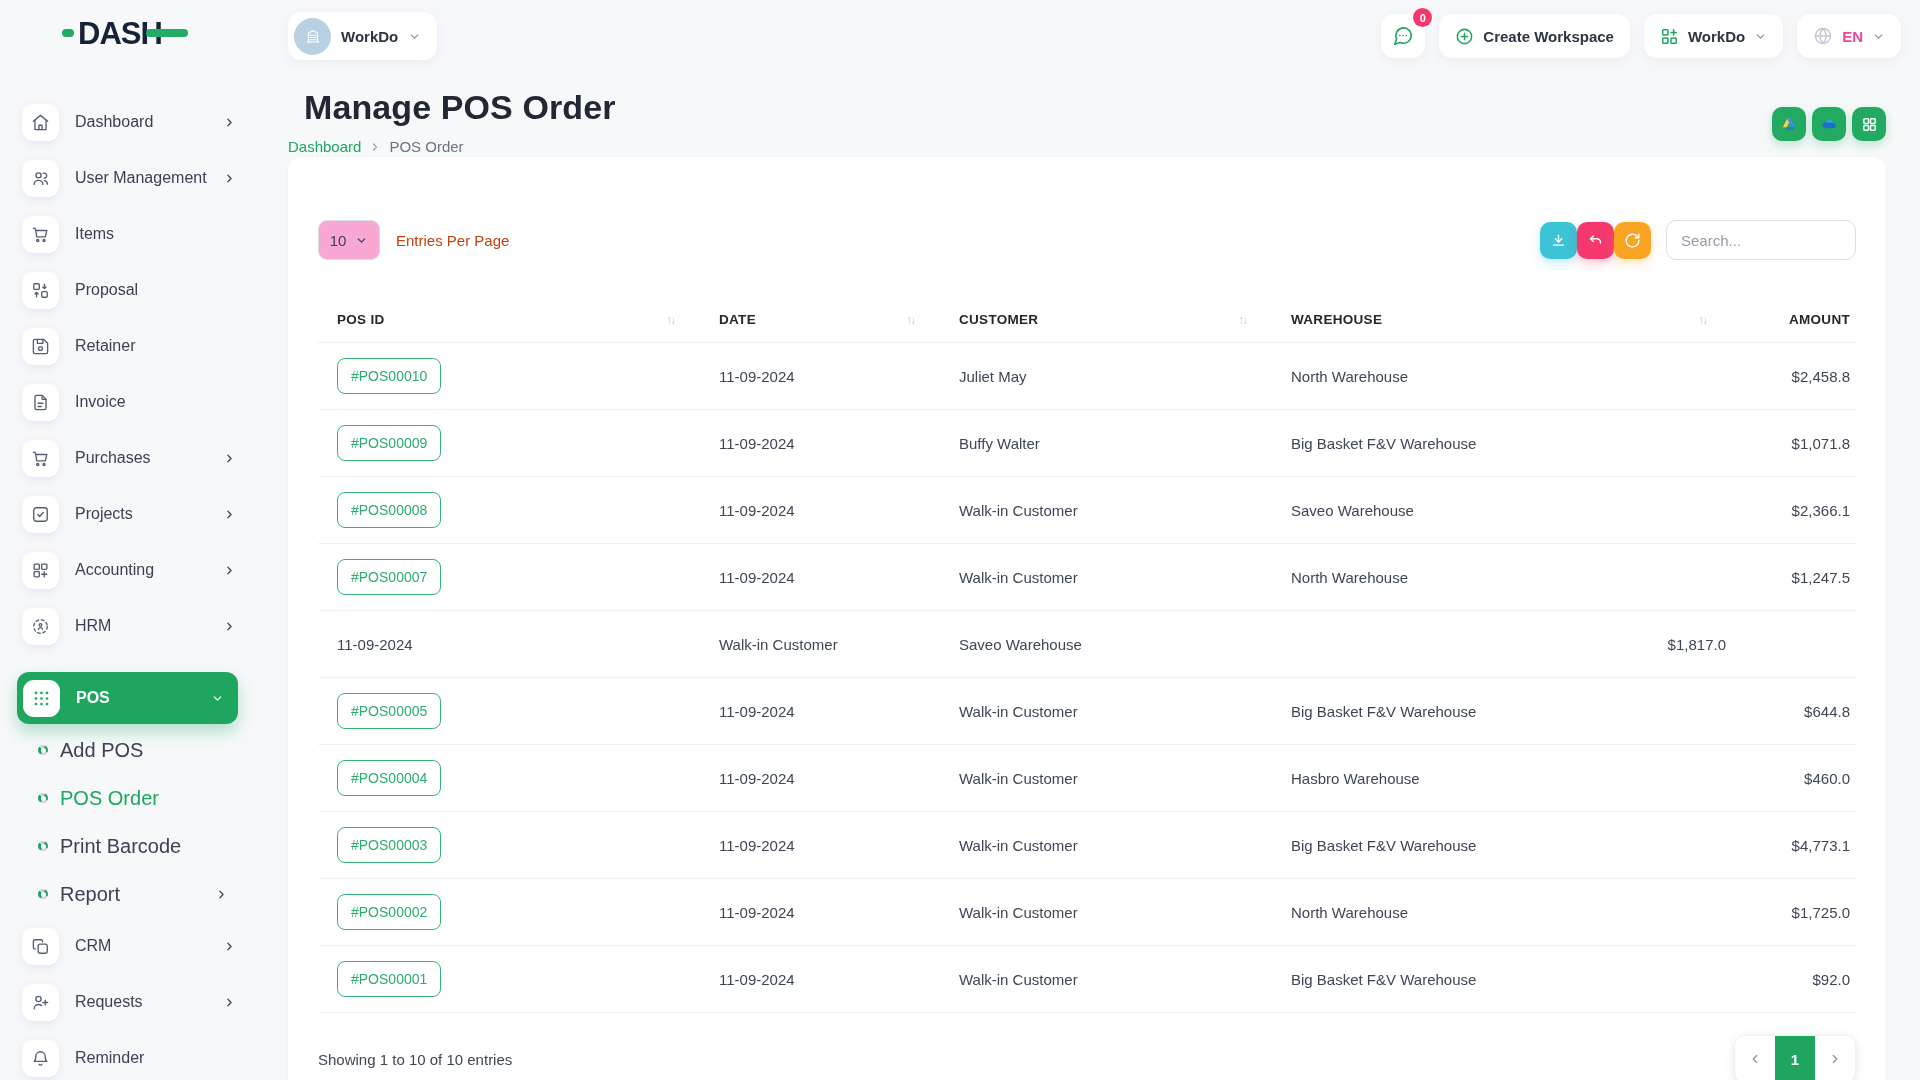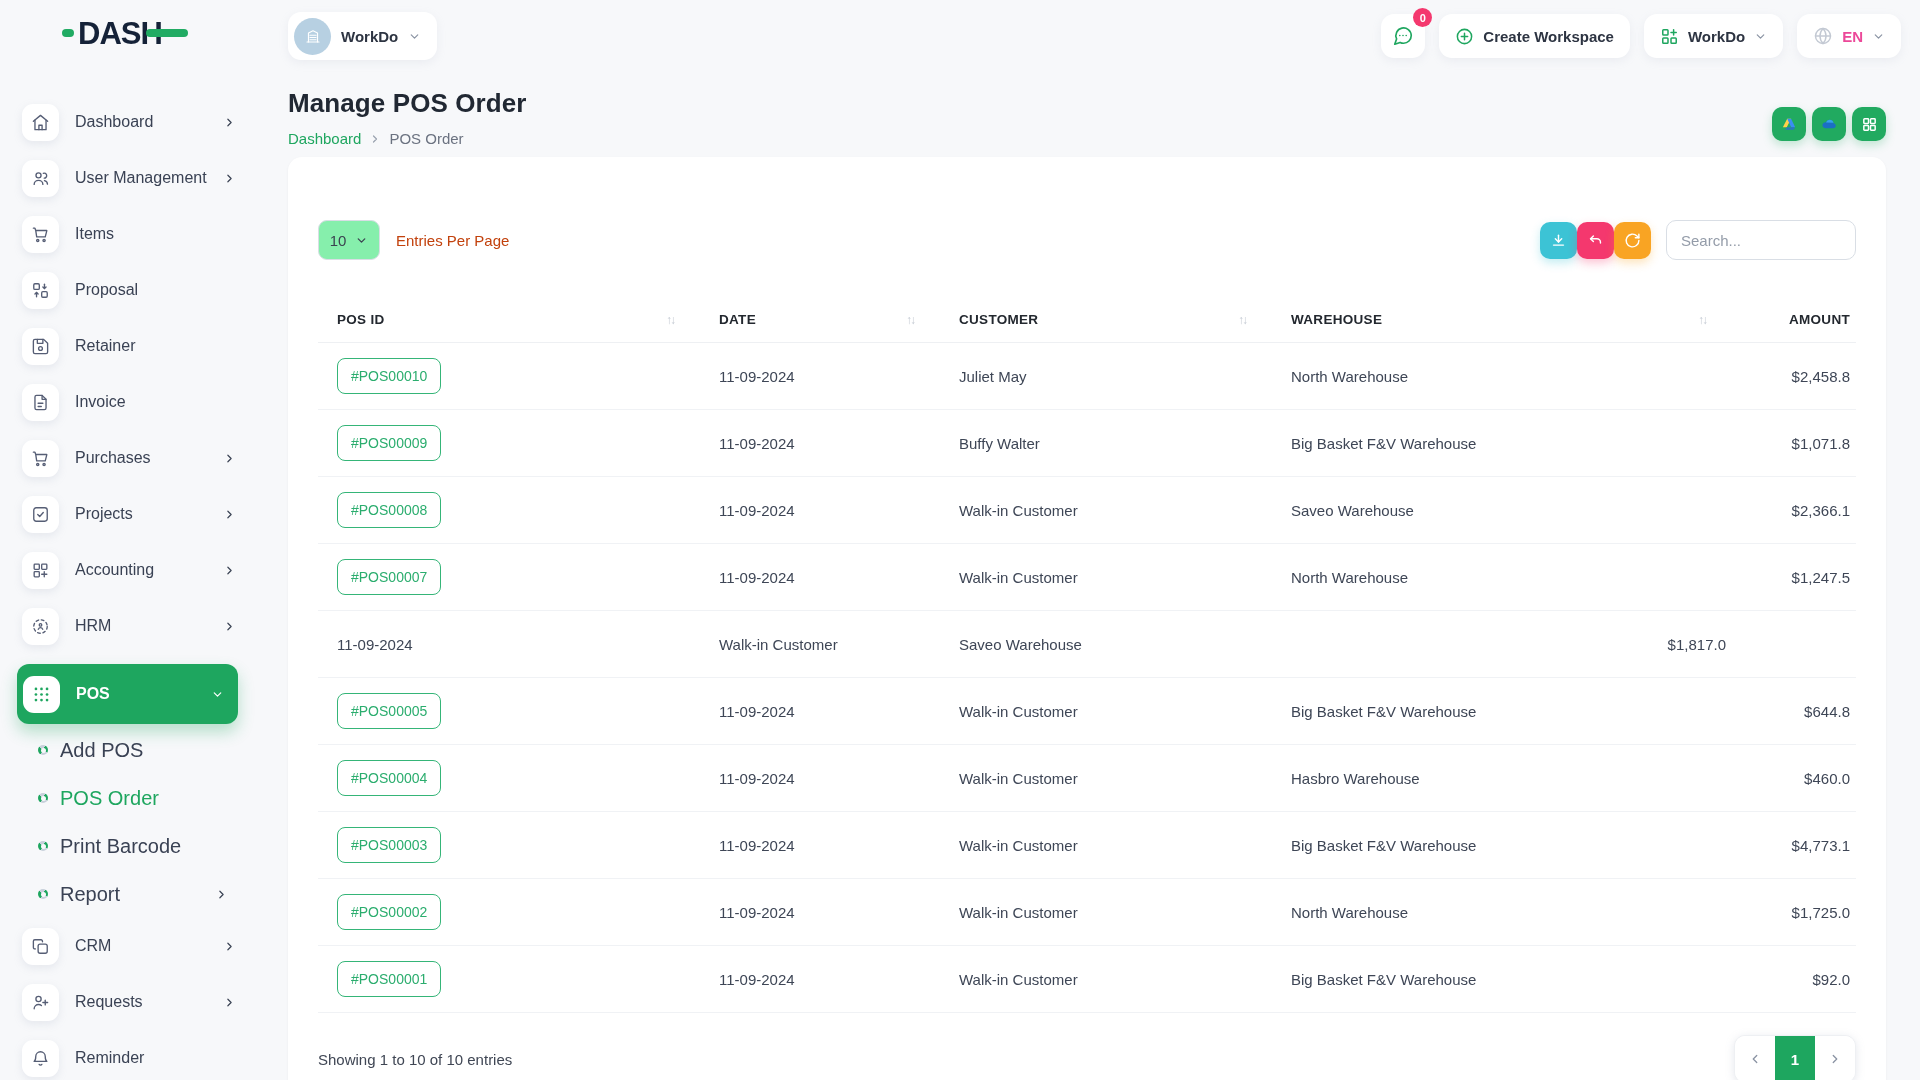--- a/index.html
+++ b/index.html
@@ -21,21 +21,21 @@
   .menu-item { height:56px; display:flex; align-items:center; padding:0 20px 0 22px; cursor:pointer; }
   .icon-box {
     width:37px; height:37px; border-radius:11px; background:#ffffff; flex:0 0 37px;
     display:flex; align-items:center; justify-content:center; color:#565e75;
     box-shadow:0 3px 8px rgba(150,160,185,.18);
   }
   .menu-label { margin-left:16px; font-size:16px; font-weight:500; color:#3a4254; }
   .menu-chevron { margin-left:auto; color:#3a4254; display:flex; }
 
   .menu-item.active-pill {
-    background:#1ea65f; border-radius:12px; margin:10px 18px 2px 17px; height:60px;
+    background:#1ea65f; border-radius:12px; margin:18px 18px 2px 17px; height:52px;
     padding:0 14px 0 6px; box-shadow:0 8px 16px rgba(30,166,95,.30);
   }
   .menu-item.active-pill .menu-label { color:#ffffff; font-weight:700; }
   .menu-item.active-pill .menu-chevron { color:#ffffff; }
   .menu-item.active-pill .icon-box { box-shadow:none; color:#1ea65f; }
 
   .submenu { margin-top:2px; }
   .sub-item { height:48px; display:flex; align-items:center; padding:0 28px 0 38px; cursor:pointer; }
   .sub-bullet { width:10px; height:10px; border-radius:50%; position:relative; flex:0 0 10px;
     background:conic-gradient(from 210deg,#1ea65f 0 100deg,#c7d0da 100deg 180deg,#1ea65f 180deg 275deg,#c7d0da 275deg 360deg); }
@@ -59,40 +59,40 @@
   .chat-badge {
     position:absolute; top:-6px; right:-7px; min-width:19px; height:19px; border-radius:10px;
     background:#f4386e; color:#ffffff; font-size:11px; font-weight:700;
     display:flex; align-items:center; justify-content:center; padding:0 5px;
   }
   .hdr-btn { height:44px; padding:0 16px; gap:9px; font-size:15px; font-weight:600; color:#2d3442; }
   .lang-code { color:#ec4899; font-weight:700; font-size:15px; }
 
   
   .page-head { position:absolute; left:288px; right:34px; top:88px; display:flex; justify-content:space-between; }
-  .page-title { font-size:26px; font-weight:700; color:#212833; letter-spacing:.1px; }
+  .page-title { font-size:34px; font-weight:700; color:#212833; letter-spacing:.1px;margin-left:16px; }
   .breadcrumb { margin-top:11px; display:flex; align-items:center; gap:8px; font-size:15px; }
   .crumb-link { color:#1ea65f; cursor:pointer; }
   .crumb-sep { color:#9aa2af; display:flex; }
   .crumb-current { color:#6b7280; }
   .head-actions { display:flex; gap:6px; margin-top:19px; }
   .head-btn {
     width:34px; height:34px; border-radius:10px; background:#21aa60; border:none; cursor:pointer;
     display:flex; align-items:center; justify-content:center; box-shadow:0 4px 10px rgba(33,170,96,.25);
   }
 
   
   .card {
     position:absolute; left:288px; right:34px; top:157px; height:948px;
     background:#ffffff; border-radius:14px; box-shadow:0 1px 3px rgba(16,24,40,.05);
     padding:34px 30px 0 30px;
   }
   .controls { display:flex; align-items:center; margin-top:29px; }
   .select-box {
-    width:62px; height:40px; border:1px solid #d9dee5; border-radius:9px; background:#86efac;
+    width:62px; height:40px; border:1px solid #d9dee5; border-radius:9px; background:#f9a8d4;
     display:flex; align-items:center; justify-content:center; gap:9px; cursor:pointer;
     font-size:15px; color:#3b4350;
   }
   .select-box .pill-chevron { color:#3b4350; }
   .entries-label { margin-left:16px; font-size:15px; font-weight:500; color:#c2410c; }
   .controls-right { margin-left:auto; display:flex; align-items:center; }
   .tool-btn { width:37px; height:37px; border-radius:10px; border:none; cursor:pointer;
     display:flex; align-items:center; justify-content:center; color:#ffffff; }
   .tool-btn.teal { background:#3cc3d5; box-shadow:0 4px 10px rgba(60,195,213,.3); }
   .tool-btn.pink { background:#f4386e; box-shadow:0 4px 10px rgba(244,56,110,.3); }

